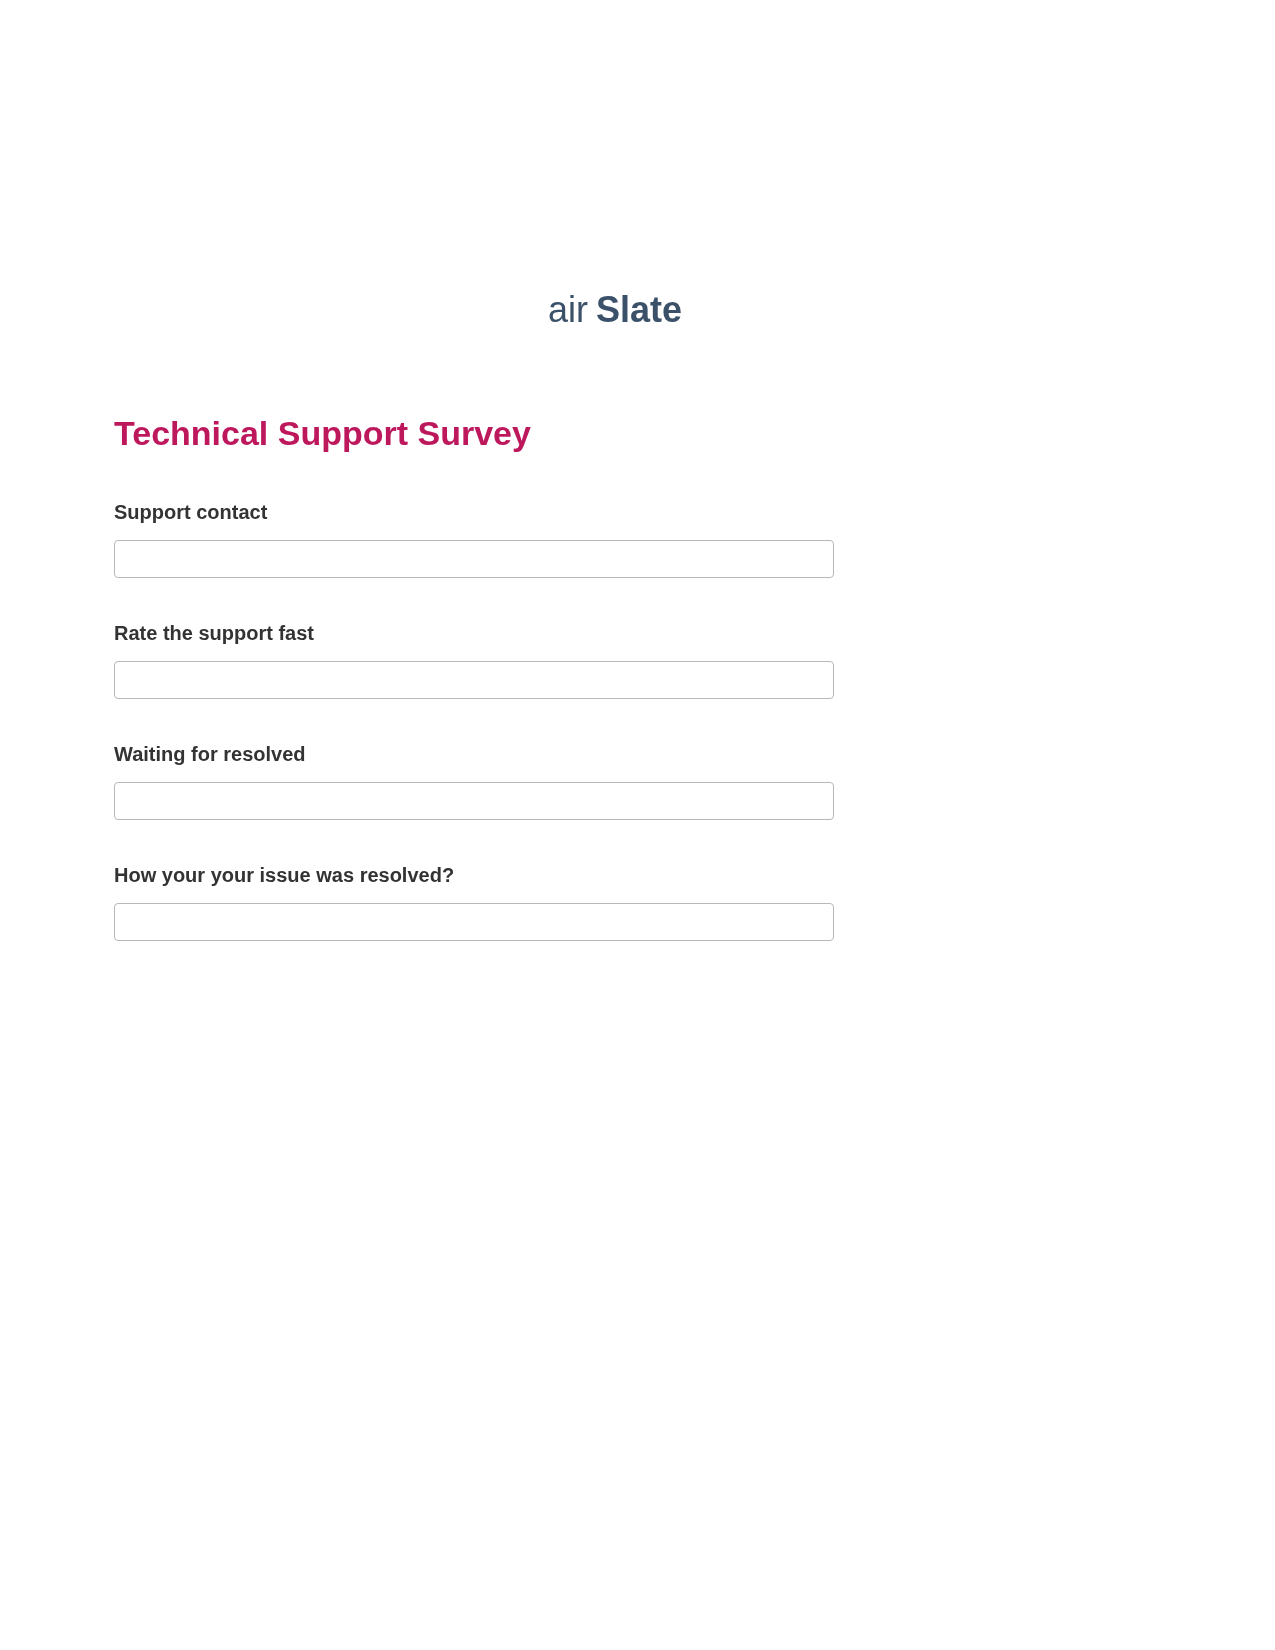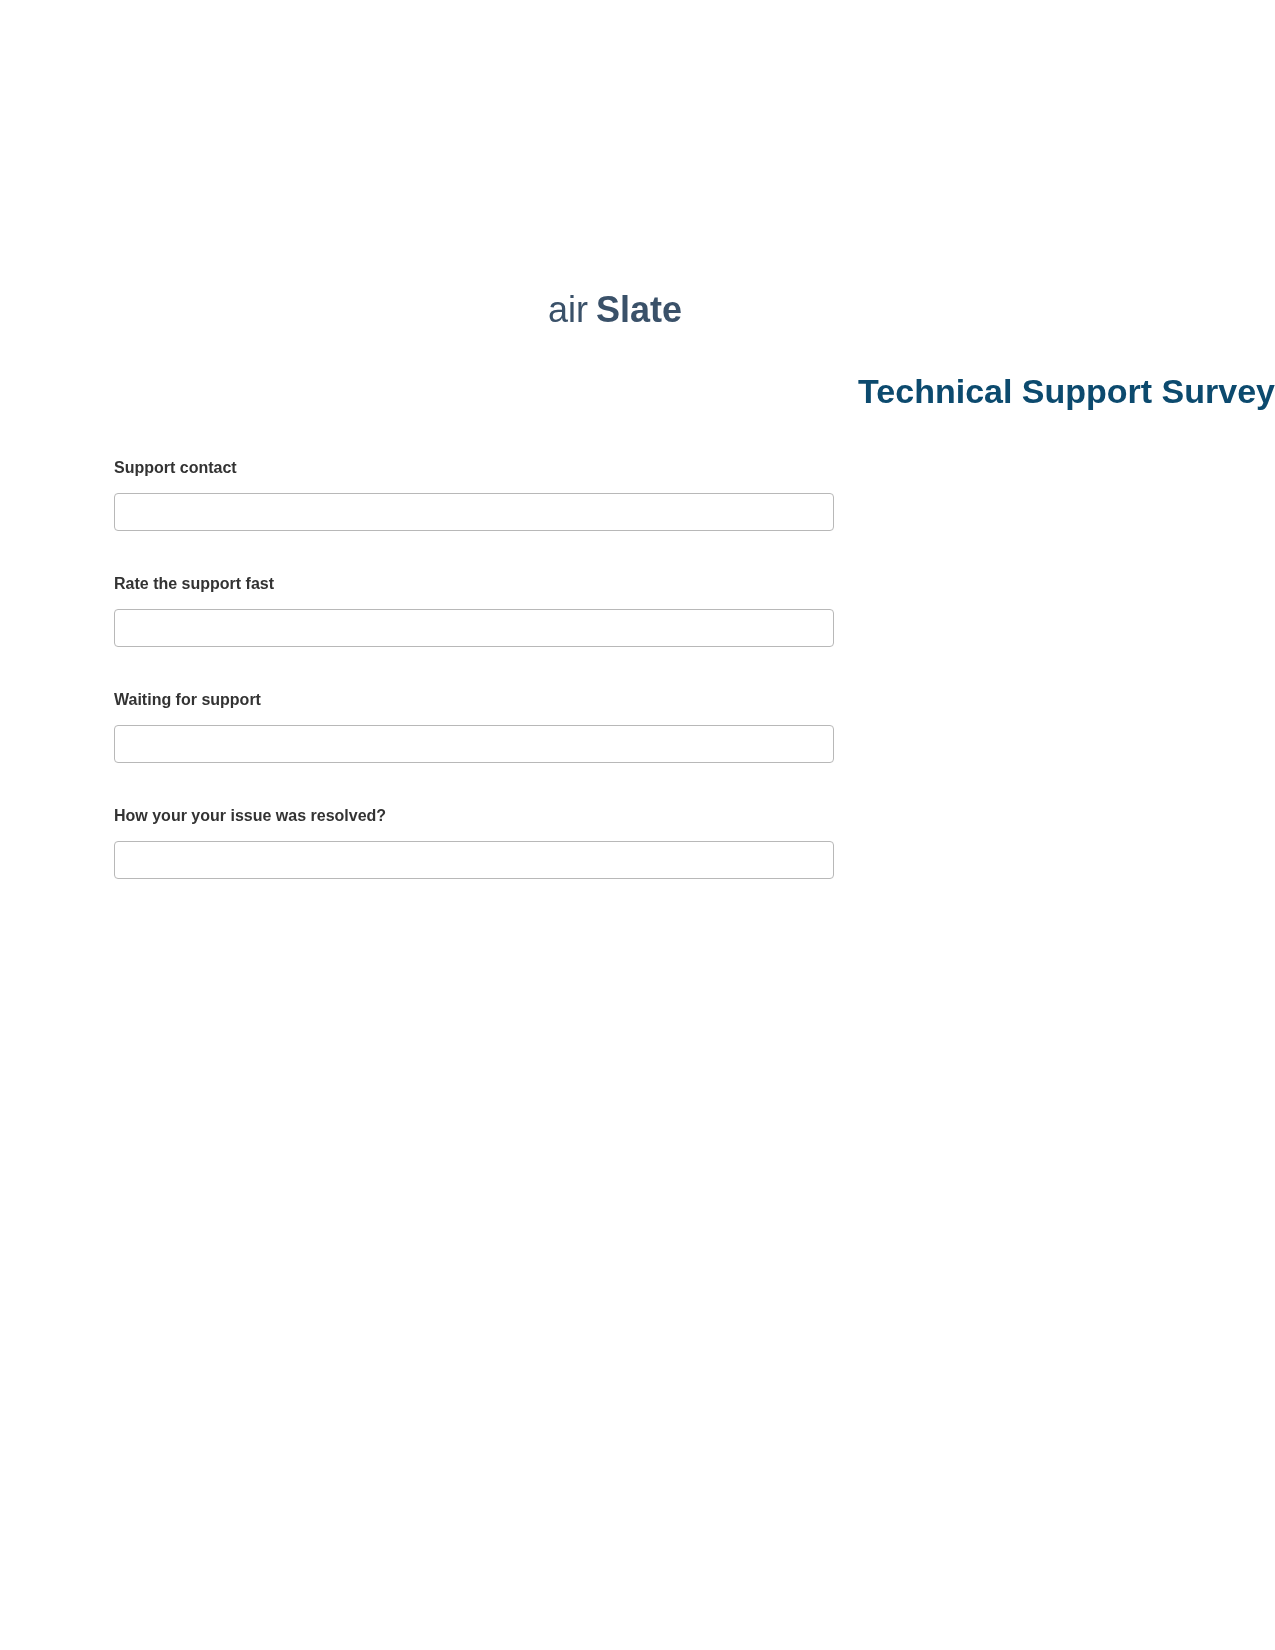--- a/index.html
+++ b/index.html
@@ -13,40 +13,39 @@
       background: #ffffff;
       font-family: Arial, Helvetica, sans-serif;
       color: #2c3e50;
     }
     .container {
       width: 100%;
       padding-top: 290px;
     }
     .logo-wrap {
       text-align: center;
-      margin-bottom: 36px;
+      margin-bottom: 78px;
     }
     .logo {
       display: inline-block;
     }
     .title {
       font-size: 34px;
       font-weight: bold;
-      color: #0c4a6e;
-      margin-left: 74px;
+      color: #be185d;
+      margin-left: 114px;
       margin-bottom: 48px;
-      text-align: right;
     }
     .form-group {
       margin-left: 114px;
       margin-right: 114px;
       margin-bottom: 44px;
     }
     .label {
-      font-size: 16px;
+      font-size: 20px;
       font-weight: bold;
       color: #333333;
       display: block;
       margin-bottom: 16px;
     }
     .input {
       width: 720px;
       height: 38px;
       border: 1px solid #b8b8b8;
       border-radius: 4px;
@@ -75,21 +74,21 @@
     <label class="label">Support contact</label>
     <input type="text" class="input" value="" style="">
   </div>
 
   <div class="form-group">
     <label class="label">Rate the support fast</label>
     <input type="text" class="input" value="" style="">
   </div>
 
   <div class="form-group">
-    <label class="label">Waiting for support</label>
+    <label class="label">Waiting for resolved</label>
     <input type="text" class="input" value="" style="">
   </div>
 
   <div class="form-group">
     <label class="label">How your your issue was resolved?</label>
     <input type="text" class="input" value="" style="">
   </div>
 
 </div>
 

